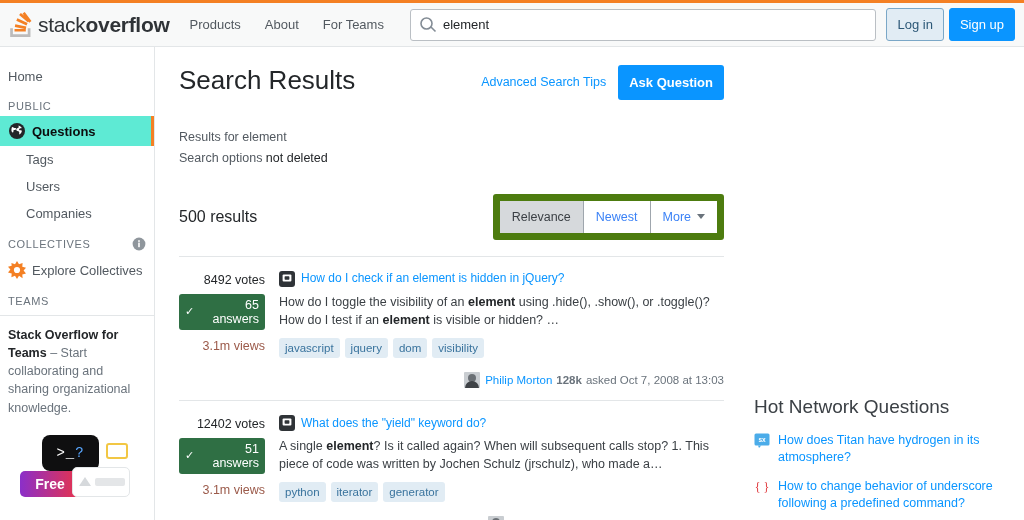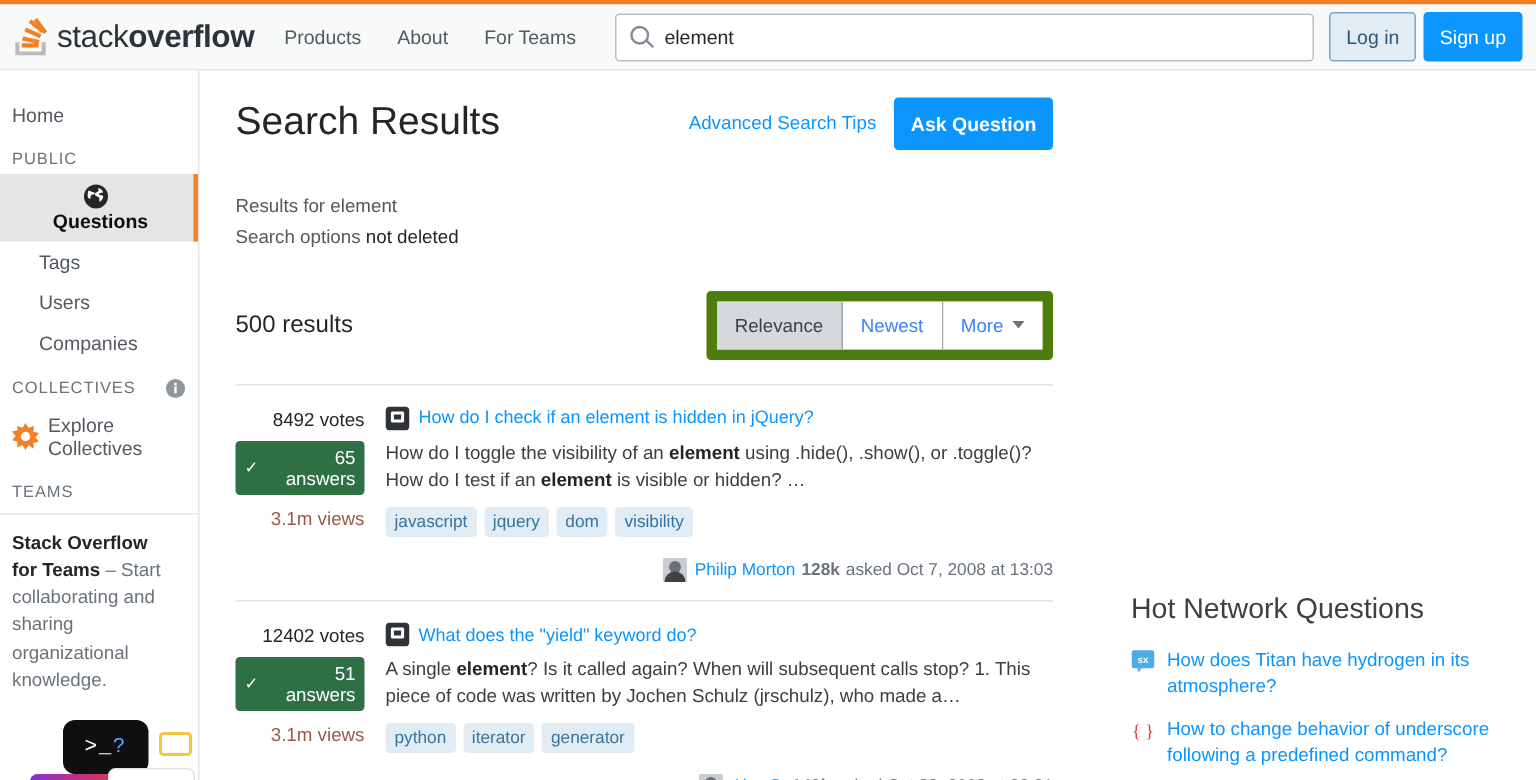--- a/index.html
+++ b/index.html
@@ -112,42 +112,41 @@
 
   
   #page {
     display: flex;
     height: 473px;
     width: 100%;
   }
 
   
   #sidebar {
-    width: 133px;
+    width: 155px;
     flex: none;
     border-right: 1px solid #e3e6e8;
     padding-top: 16px;
     font-size: 13px;
     position: relative;
     background: #fff;
   }
   .side-item {
     display: flex;
     align-items: center;
     padding: 6px 6px 6px 8px;
     color: #525960;
     cursor: pointer;
     position: relative;
   }
   .side-item.sub { padding-left: 26px; }
   .side-item.active {
-    background: #e5e5e5;
+    background: #5eead4;
     color: #0c0d0e;
     font-weight: 700;
-    flex-direction: column;
   }
   .side-item.active::after {
     content: "";
     position: absolute;
     right: 0; top: 0; bottom: 0;
     width: 3px;
     background: #f48024;
   }
   .side-head {
     font-size: 11px;

